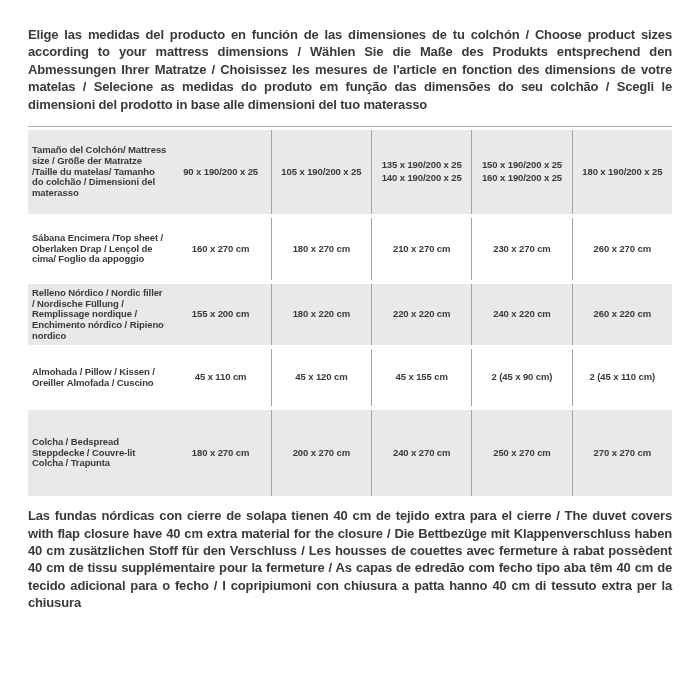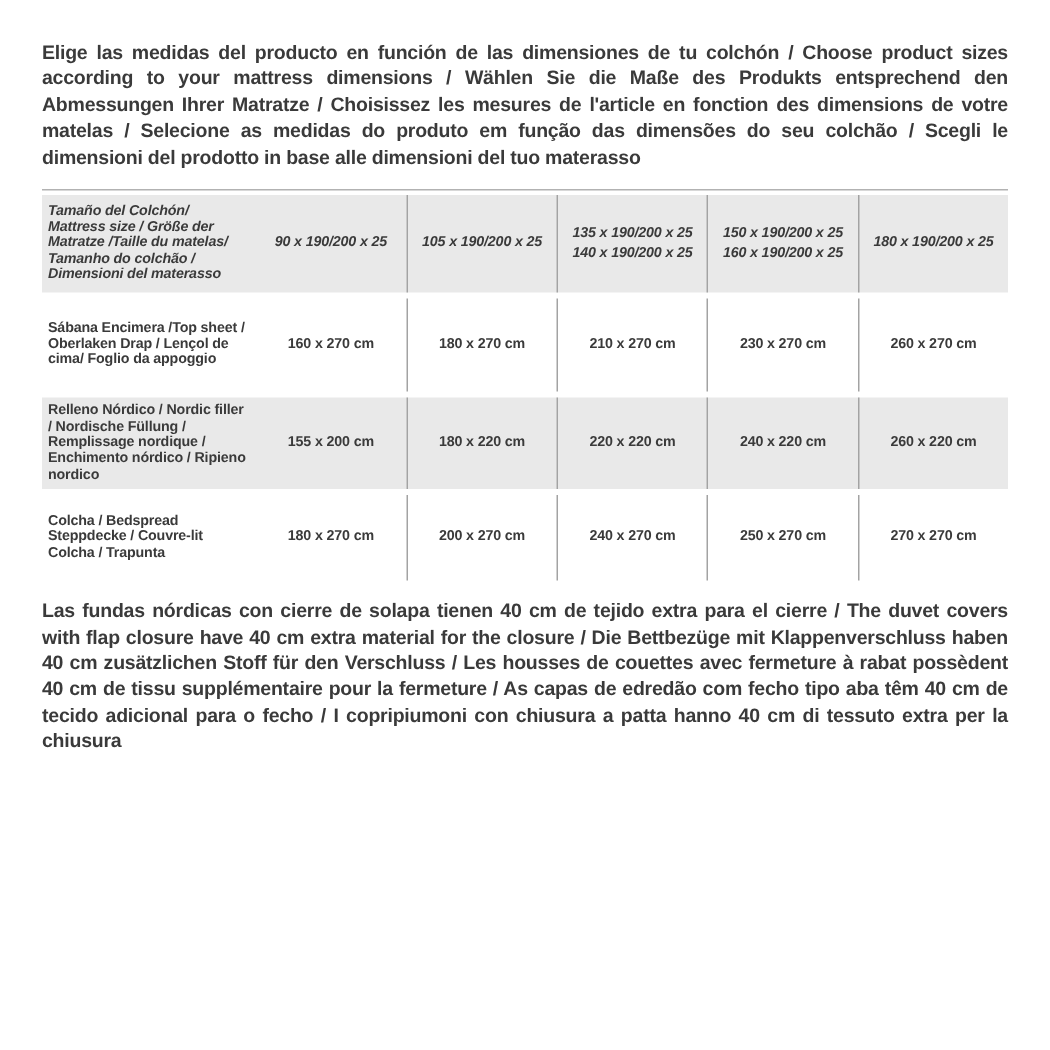--- a/index.html
+++ b/index.html
@@ -63,21 +63,21 @@
     font-weight: bold;
     text-align: center;
     white-space: pre-line;
     line-height: 1.35;
     letter-spacing: -0.1px;
     color: #3a3a3a;
   }
   
   td.val + td.val { border-left: 1px solid #a3a3a3; }
   
-  table.sizes tr:nth-child(1) { height: 65px; font-style: italic; }
+  table.sizes tr:nth-child(1) { height: 84px; }
   table.sizes tr:nth-child(2) { height: 62px; }
   table.sizes tr:nth-child(3) { height: 40px; margin-top: 12px; }
   table.sizes tr:nth-child(4) { height: 57px; }
   table.sizes tr:nth-child(5) { height: 86px; }
   table.sizes tr:nth-child(6) { height: 51px; }
   table.sizes tr:nth-child(7) { height: 68px; }
   table.sizes tr:nth-child(8) { height: 60px; }
   .footnote { margin-top: 7px; }
 </style>
 </head>
@@ -119,20 +119,28 @@
         </tr>
         <tr>
           <td class="lbl">Relleno Nórdico / Nordic filler / Nordische Füllung / Remplissage nordique / Enchimento nórdico / Ripieno nordico</td>
           <td class="val">155 x 200 cm</td>
           <td class="val">180 x 220 cm</td>
           <td class="val">220 x 220 cm</td>
           <td class="val">240 x 220 cm</td>
           <td class="val">260 x 220 cm</td>
         </tr>
         <tr>
+          <td class="lbl">Almohada  / Pillow / Kissen / Oreiller Almofada / Cuscino</td>
+          <td class="val">45 x 110 cm</td>
+          <td class="val">45 x 120 cm</td>
+          <td class="val">45 x 155 cm</td>
+          <td class="val">2 (45 x 90 cm)</td>
+          <td class="val">2 (45 x 110 cm)</td>
+        </tr>
+        <tr>
           <td class="lbl">Colcha / Bedspread Steppdecke / Couvre-lit Colcha / Trapunta</td>
           <td class="val">180 x 270 cm</td>
           <td class="val">200 x 270 cm</td>
           <td class="val">240 x 270 cm</td>
           <td class="val">250 x 270 cm</td>
           <td class="val">270 x 270 cm</td>
         </tr>
       </tbody>
   </table>
 

